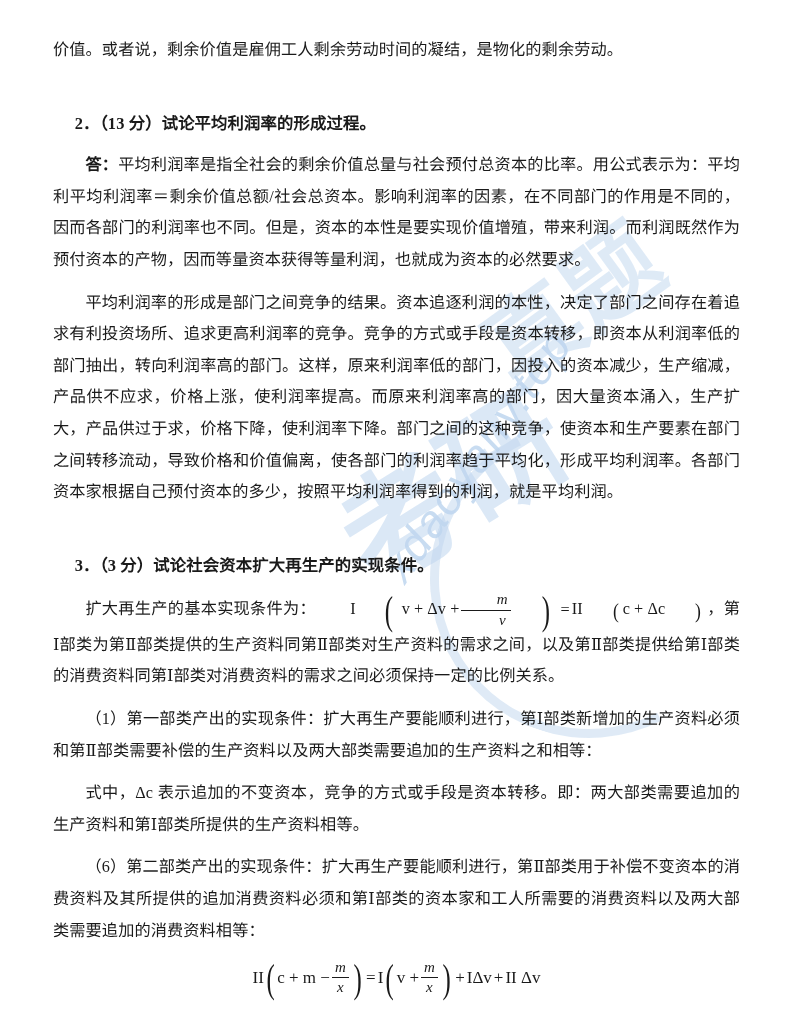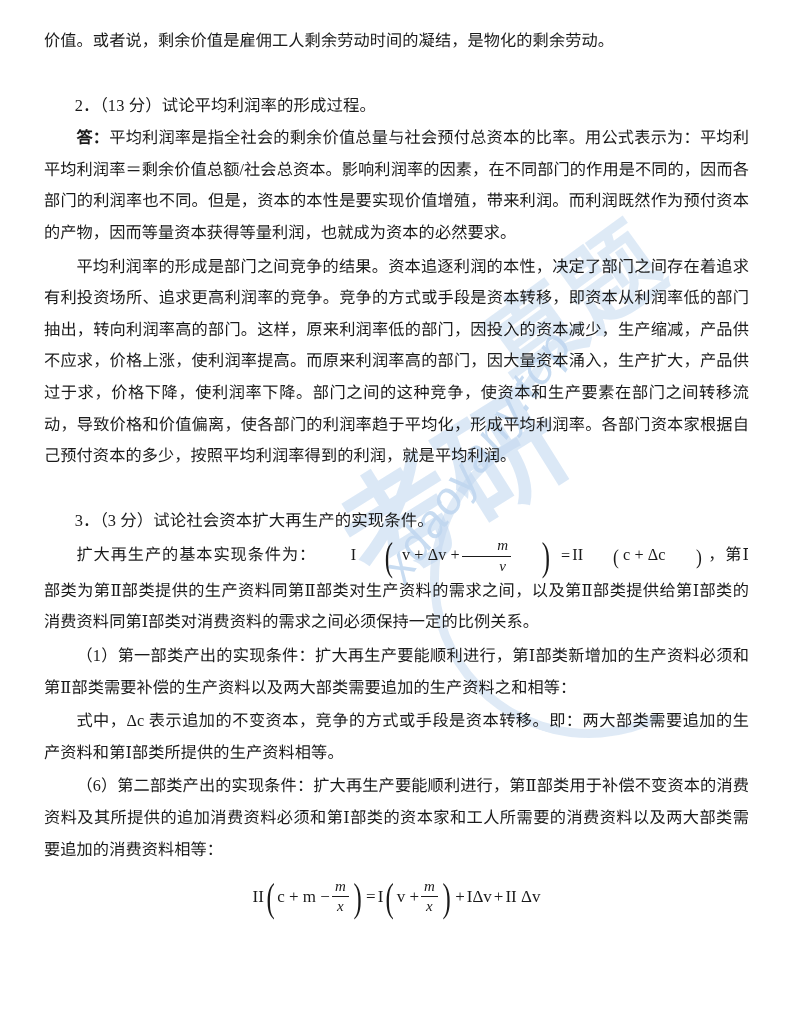--- a/index.html
+++ b/index.html
@@ -80,30 +80,30 @@
 
   
   .content {
     position: relative;
     z-index: 1;
     padding: 24px 42px 0 42px;
     box-sizing: border-box;
   }
 
   p {
-    margin: 2px;
+    margin: 11px;
     font-size: 16.2px;
     line-height: 31.6px;
     text-align: justify;
     text-justify: inter-ideograph;
     letter-spacing: .1px;
   }
   p.indent { text-indent: 2em; }
   .q-heading {
-    font-weight: normal;
+    font-weight: bold;
     font-size: 16.4px;
     line-height: 31.6px;
     margin: 0;
     text-indent: 2em;
   }
   .spacer-lg { height: 30px; }
   .lead { font-weight: bold; }
 
   
   .formula-block {

